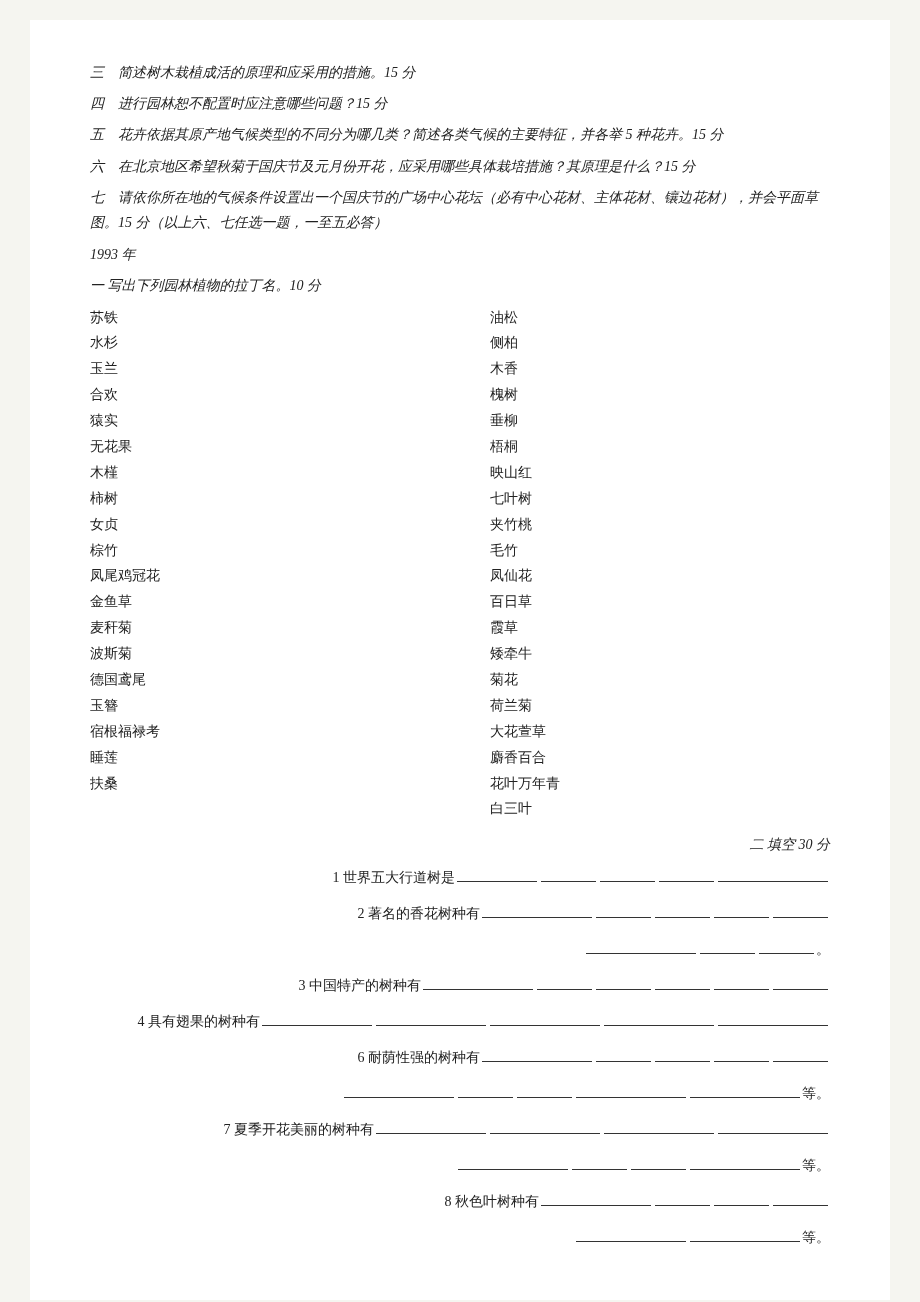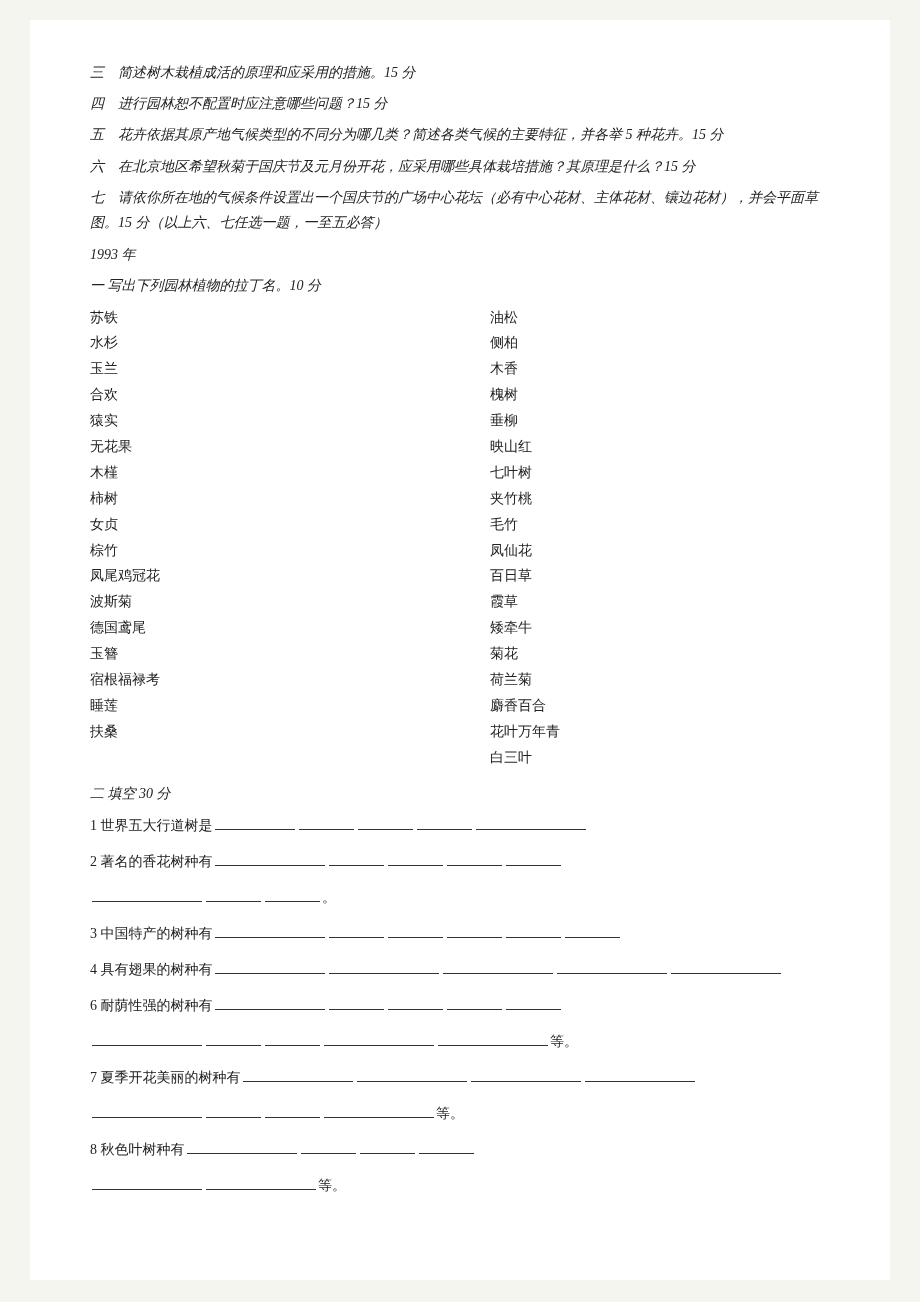--- a/index.html
+++ b/index.html
@@ -38,20 +38,21 @@
       display: grid;
       grid-template-columns: 1fr 1fr;
       column-gap: 60px;
       row-gap: 2px;
       margin-bottom: 10px;
     }
     .plant-item {
       line-height: 1.85;
     }
     .fill-section {
+      text-align: right;
     }
     .fill-line {
       margin-bottom: 8px;
       line-height: 2.0;
     }
     .underline {
       display: inline-block;
       border-bottom: 1px solid #333;
       min-width: 80px;
       margin: 0 2px;
@@ -107,44 +108,48 @@
       <div class="plant-item">水杉</div>
       <div class="plant-item">玉兰</div>
       <div class="plant-item">合欢</div>
       <div class="plant-item">猿实</div>
       <div class="plant-item">无花果</div>
       <div class="plant-item">木槿</div>
       <div class="plant-item">柿树</div>
       <div class="plant-item">女贞</div>
       <div class="plant-item">棕竹</div>
       <div class="plant-item">凤尾鸡冠花</div>
+      <div class="plant-item">金鱼草</div>
+      <div class="plant-item">麦秆菊</div>
       <div class="plant-item">波斯菊</div>
       <div class="plant-item">德国鸢尾</div>
       <div class="plant-item">玉簪</div>
       <div class="plant-item">宿根福禄考</div>
       <div class="plant-item">睡莲</div>
       <div class="plant-item">扶桑</div>
     </div>
 
     <div>
       <div class="plant-item">油松</div>
       <div class="plant-item">侧柏</div>
       <div class="plant-item">木香</div>
       <div class="plant-item">槐树</div>
       <div class="plant-item">垂柳</div>
+      <div class="plant-item">梧桐</div>
       <div class="plant-item">映山红</div>
       <div class="plant-item">七叶树</div>
       <div class="plant-item">夹竹桃</div>
       <div class="plant-item">毛竹</div>
       <div class="plant-item">凤仙花</div>
       <div class="plant-item">百日草</div>
       <div class="plant-item">霞草</div>
       <div class="plant-item">矮牵牛</div>
       <div class="plant-item">菊花</div>
       <div class="plant-item">荷兰菊</div>
+      <div class="plant-item">大花萱草</div>
       <div class="plant-item">麝香百合</div>
       <div class="plant-item">花叶万年青</div>
       <div class="plant-item">白三叶</div>
     </div>
   </div>
 
   <div class="fill-section">
     <div class="section">
       <span>二  填空 30 分</span>
     </div>

